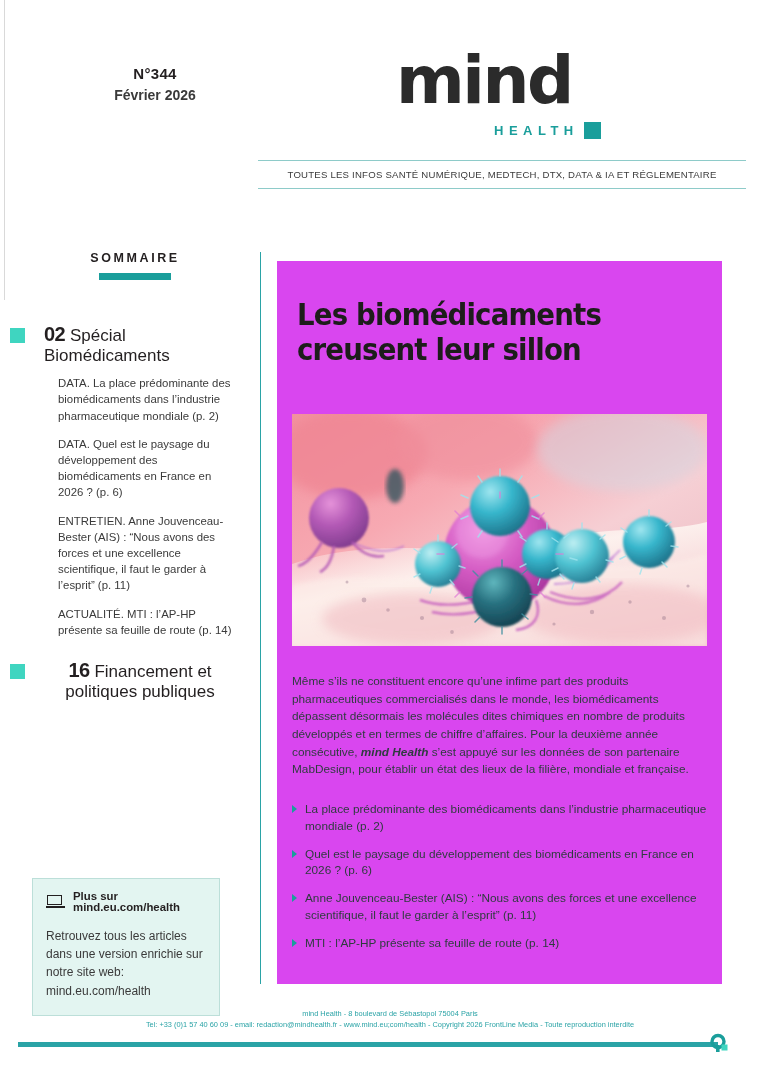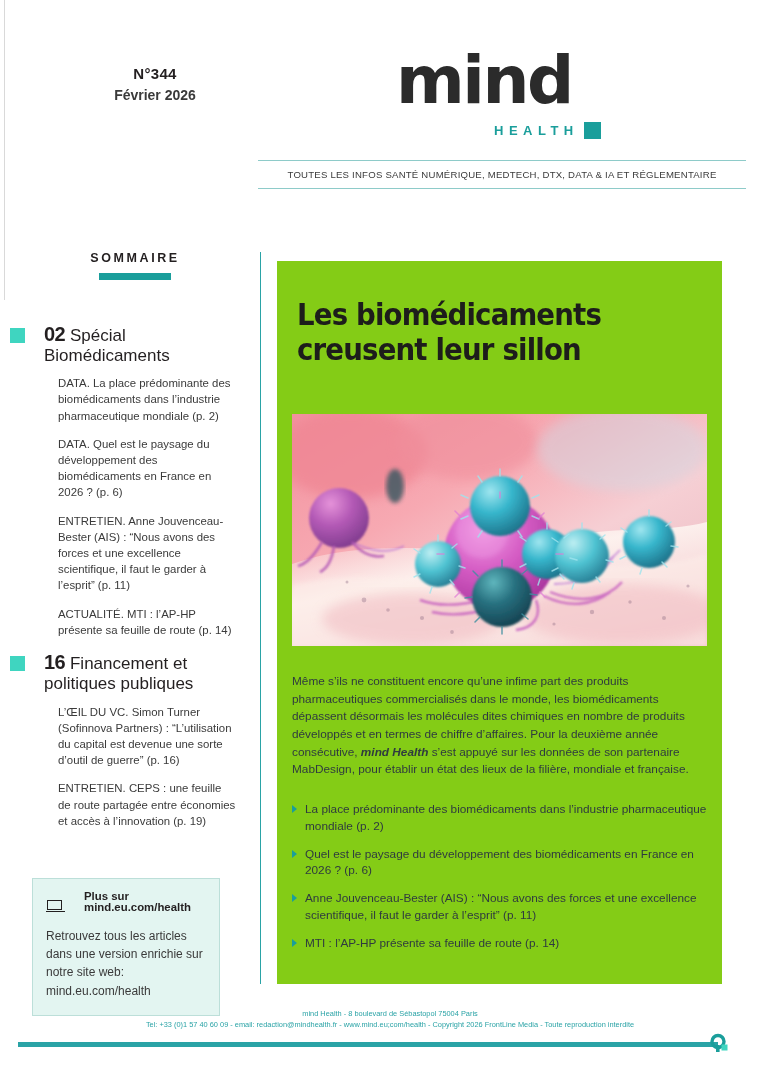--- a/index.html
+++ b/index.html
@@ -204,22 +204,22 @@
     left: 32px;
     top: 878px;
     width: 188px;
     background: #e3f5f1;
     border: 1px solid #bcdfd9;
     padding: 12px 13px 15px 13px;
     box-sizing: border-box;
   }
   .promo-head {
     display: flex;
-    align-items: flex-end;
-    gap: 19px;
+    align-items: center;
+    gap: 8px;
     margin-bottom: 13px;
   }
   .laptop-icon {
     width: 19px;
     height: 14px;
     position: relative;
     flex: 0 0 auto;
   }
   .laptop-icon .screen {
     position: absolute;
@@ -250,21 +250,21 @@
     color: #3a3a3a;
   }
 
   
   .main-panel {
     position: absolute;
     left: 277px;
     top: 261px;
     width: 445px;
     height: 723px;
-    background: #84cc16;
+    background: #d946ef;
   }
   .headline {
     position: absolute;
     left: 20px;
     top: 36px;
     width: 400px;
     font-family: "DejaVu Sans", "Liberation Sans", sans-serif;
     font-size: 30px;
     font-weight: bold;
     line-height: 1.18;
@@ -398,29 +398,25 @@
         <span>Spécial Biomédicaments</span>
       </div>
       <div class="sec-items">
         <div class="sec-item">DATA. La place prédominante des biomédicaments dans l’industrie pharmaceutique mondiale (p. 2)</div>
         <div class="sec-item">DATA. Quel est le paysage du développement des biomédicaments en France en 2026 ? (p. 6)</div>
         <div class="sec-item">ENTRETIEN. Anne Jouvenceau-Bester (AIS) : “Nous avons des forces et une excellence scientifique, il faut le garder à l’esprit” (p. 11)</div>
         <div class="sec-item">ACTUALITÉ. MTI : l’AP-HP présente sa feuille de route (p. 14)</div>
       </div>
     </div>
 
-    <div class="sec" style="margin-top:12px;">
+    <div class="sec" style="margin-top:20px;text-align:center;">
       <span class="sec-marker"></span>
       <div class="sec-title">
         <span class="num">16</span>
         <span>Financement et politiques publiques</span>
-      </div>
-      <div class="sec-items">
-        <div class="sec-item">L’ŒIL DU VC. Simon Turner (Sofinnova Partners) : “L’utilisation du capital est devenue une sorte d’outil de guerre” (p. 16)</div>
-        <div class="sec-item">ENTRETIEN. CEPS : une feuille de route partagée entre économies et accès à l’innovation (p. 19)</div>
       </div>
     </div>
   </div>
 
   <div class="promo">
     <div class="promo-head">
       <span class="laptop-icon">
         <span class="screen"></span>
           <span class="base"></span>
       </span>

